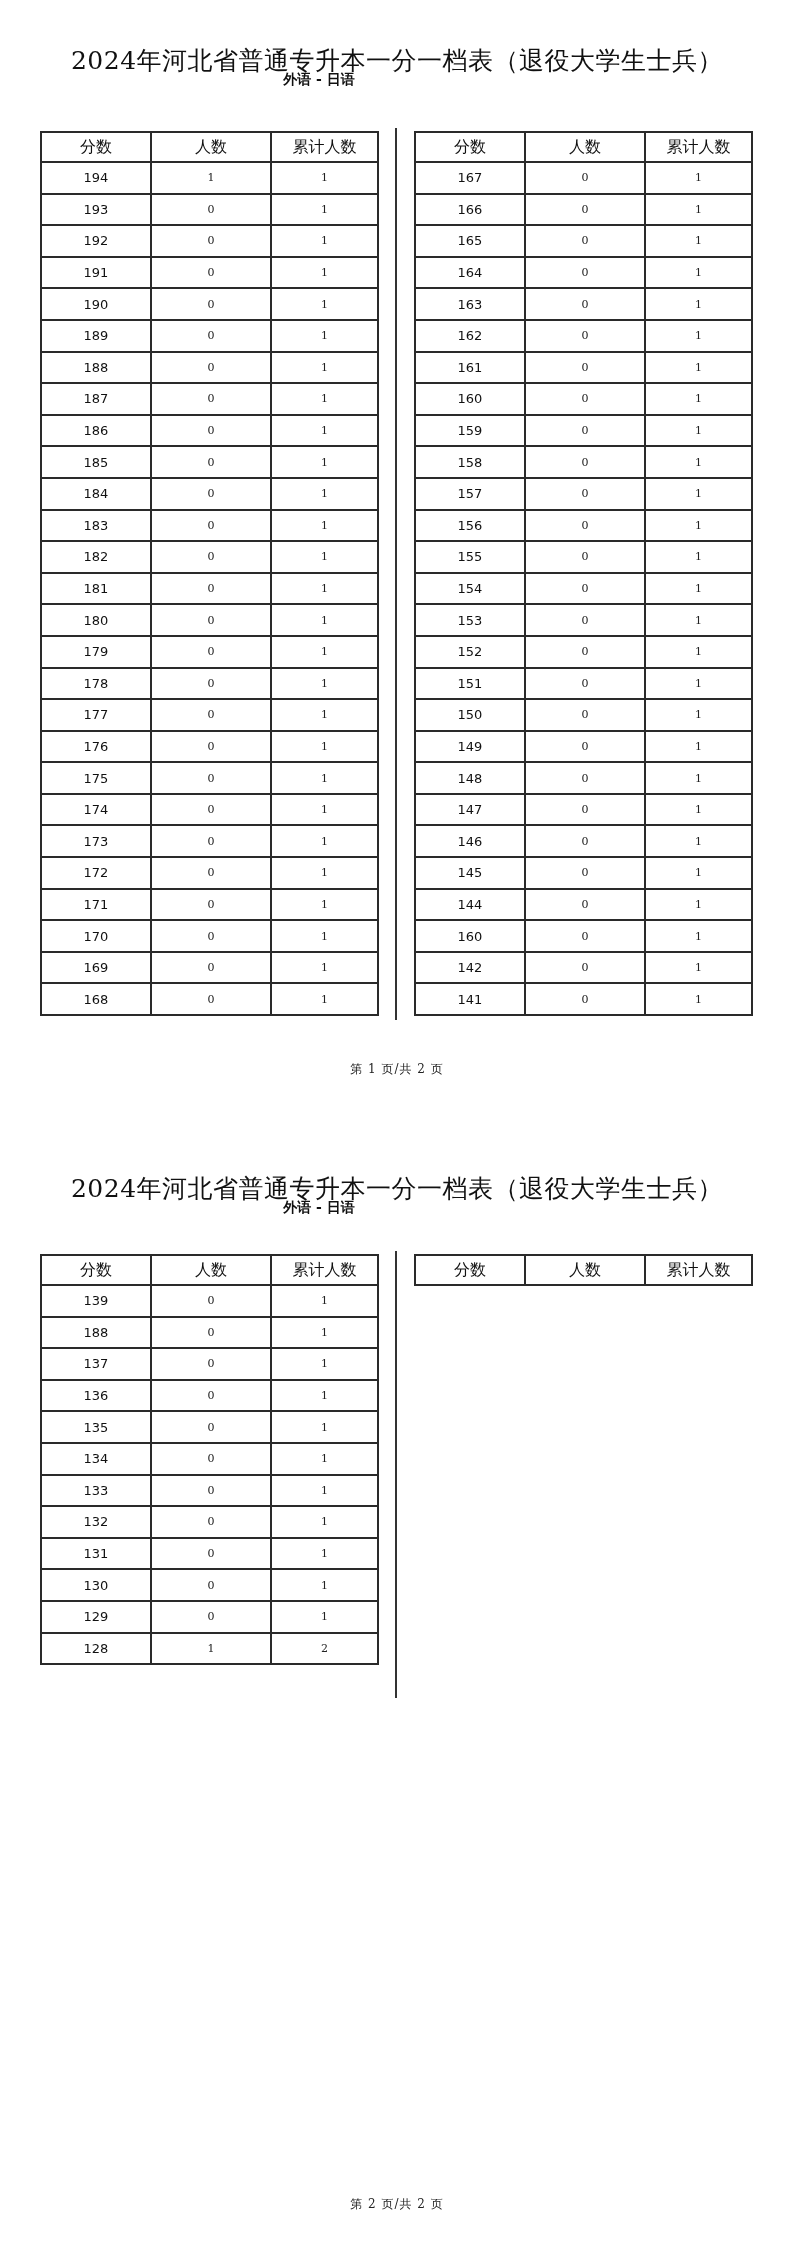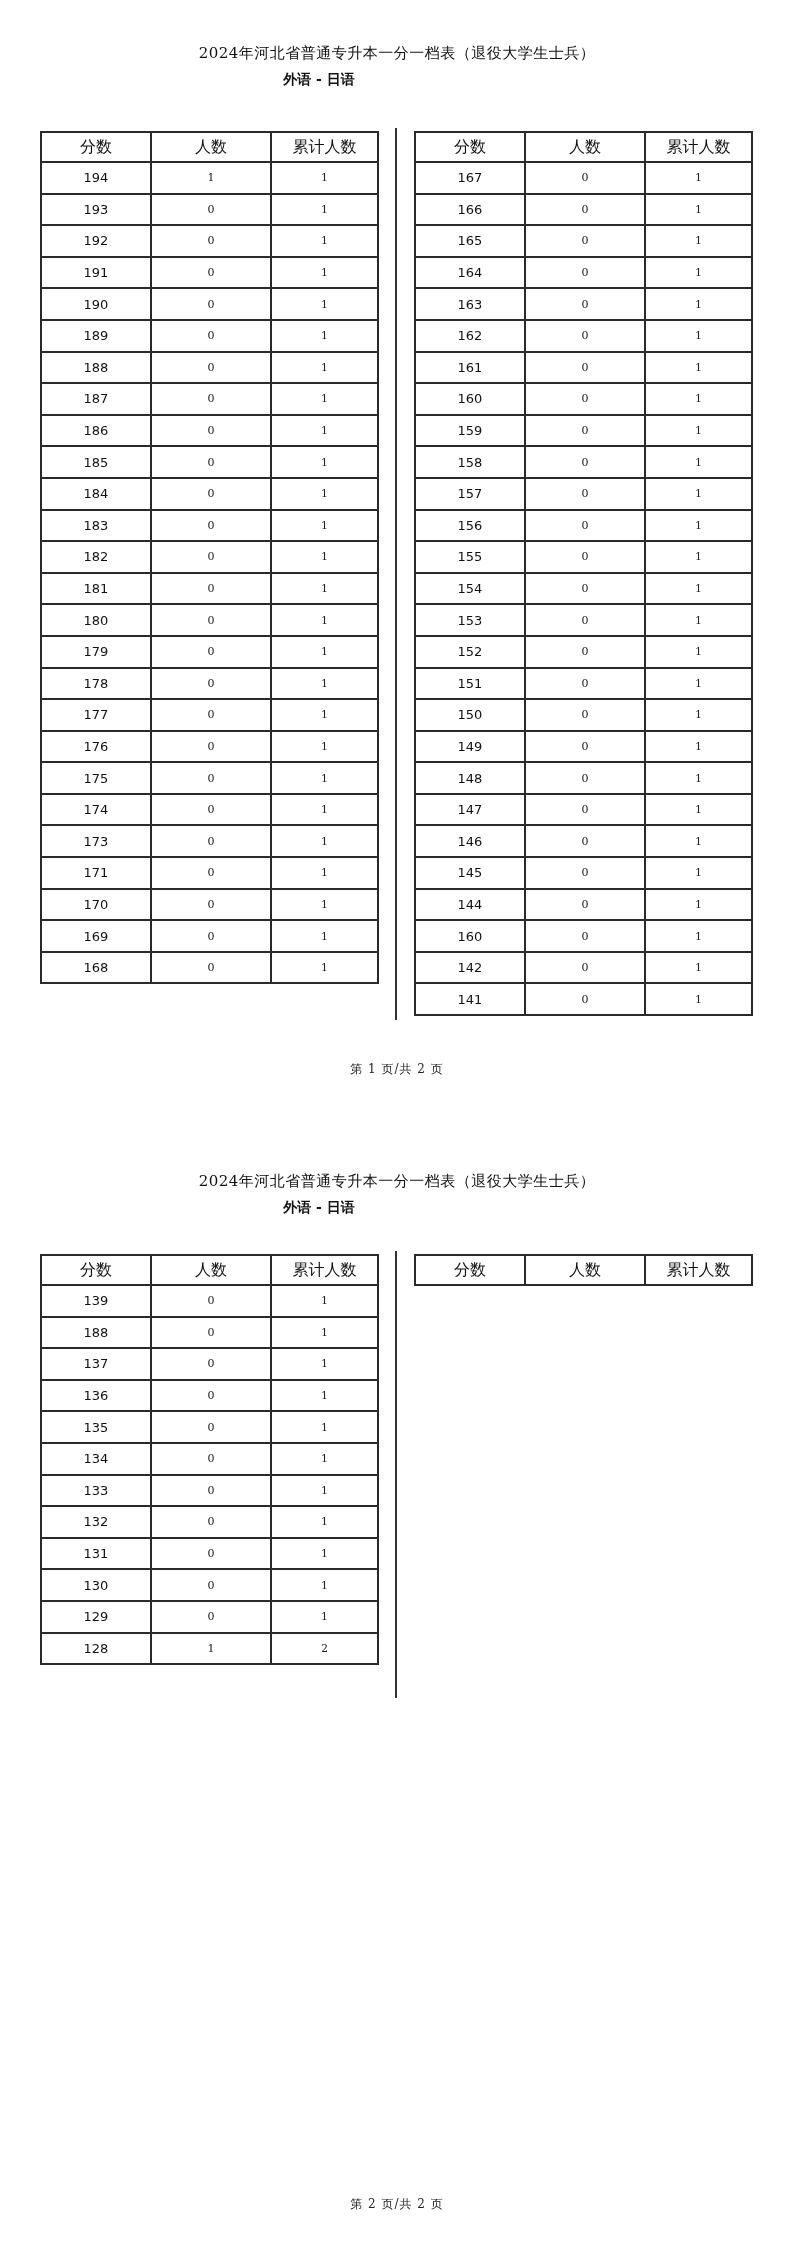--- a/index.html
+++ b/index.html
@@ -1,19 +1,19 @@
 <!DOCTYPE html>
 <html><head>
 <meta charset="utf-8">
 <style>
   html, body { margin:0; padding:0; background:#ffffff; }
   body { width:794px; height:2246px; position:relative; overflow:hidden;
          font-family:"DejaVu Serif","Liberation Serif",serif; color:#111; }
   .page-title { position:absolute; left:0; width:794px; text-align:center;
-         font-size:15px; letter-spacing:0.5px; color:#111; }
+         font-size:25px; letter-spacing:0.5px; color:#111; }
   .page-subtitle { position:absolute; left:0; width:638px; text-align:center;
          font-size:14px; color:#111;font-weight:bold; }
   .page-footer { position:absolute; left:0; width:794px; text-align:center;
          font-size:12px; color:#222; letter-spacing:1px; }
   .divider { position:absolute; width:2px; background:#333; left:395px; }
   table.score { position:absolute; border-collapse:collapse; table-layout:fixed; }
   table.score th, table.score td { border:2px solid #2a2a2a; text-align:center; padding:0; }
   table.score th { font-family:"DejaVu Sans","Liberation Sans",sans-serif; font-weight:normal;
          font-size:16px; height:28px; color:#111;margin-top:28px; }
   table.score td { height:29.6px; }
@@ -146,20 +146,25 @@
           <td class="c-score">174</td>
           <td class="c-num">0</td>
           <td class="c-cum">1</td>
         </tr>
         <tr>
           <td class="c-score">173</td>
           <td class="c-num">0</td>
           <td class="c-cum">1</td>
         </tr>
         <tr>
+          <td class="c-score">172</td>
+          <td class="c-num">0</td>
+          <td class="c-cum">1</td>
+        </tr>
+        <tr>
           <td class="c-score">171</td>
           <td class="c-num">0</td>
           <td class="c-cum">1</td>
         </tr>
         <tr>
           <td class="c-score">170</td>
           <td class="c-num">0</td>
           <td class="c-cum">1</td>
         </tr>
         <tr>

